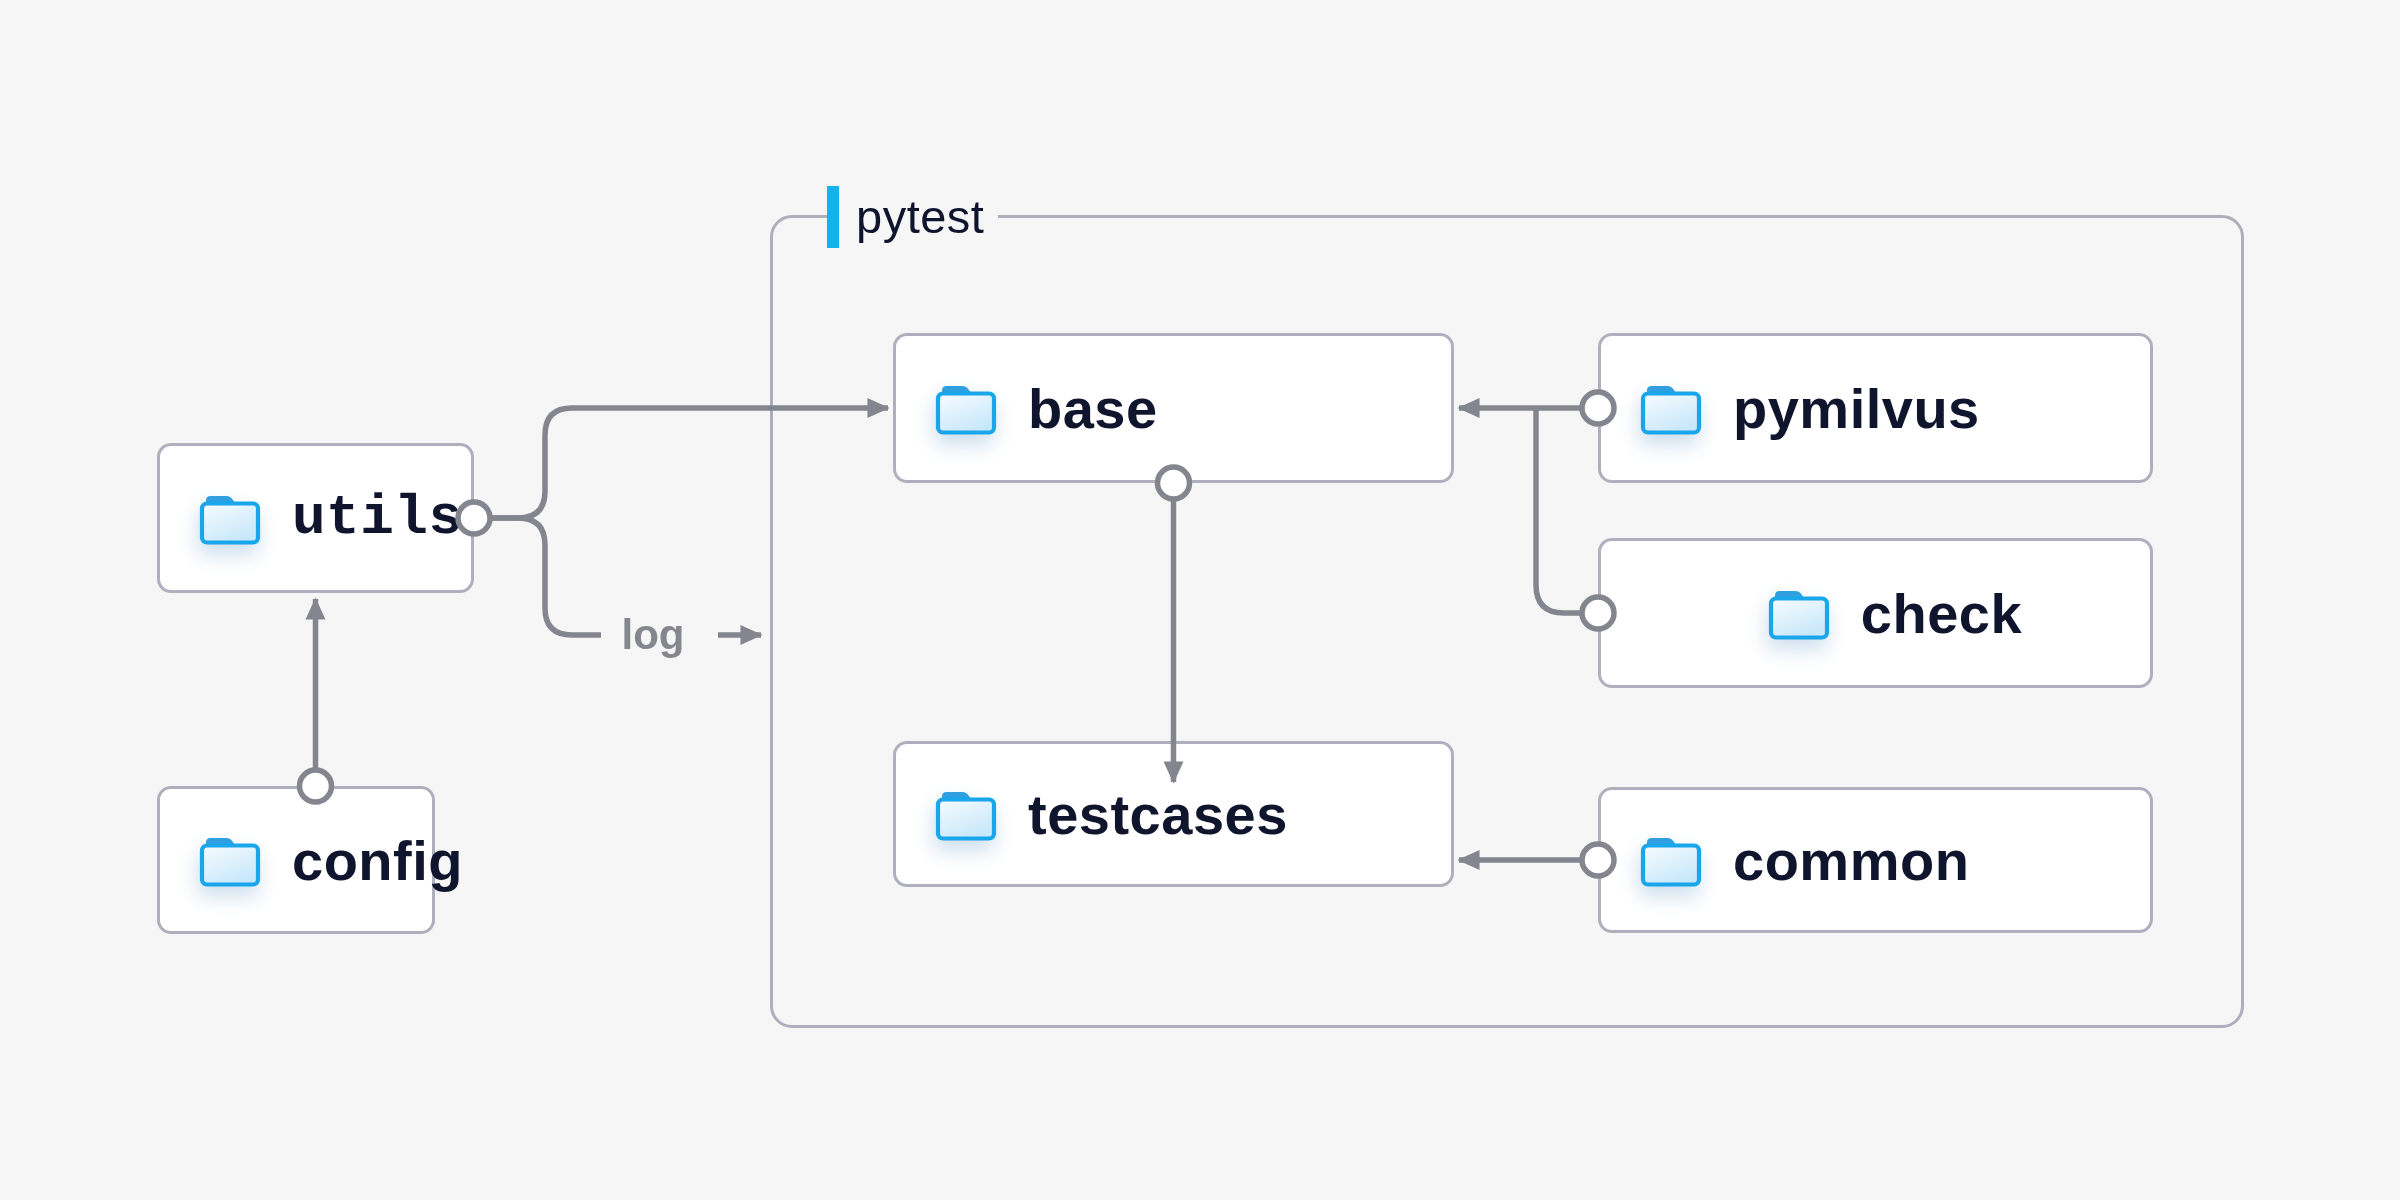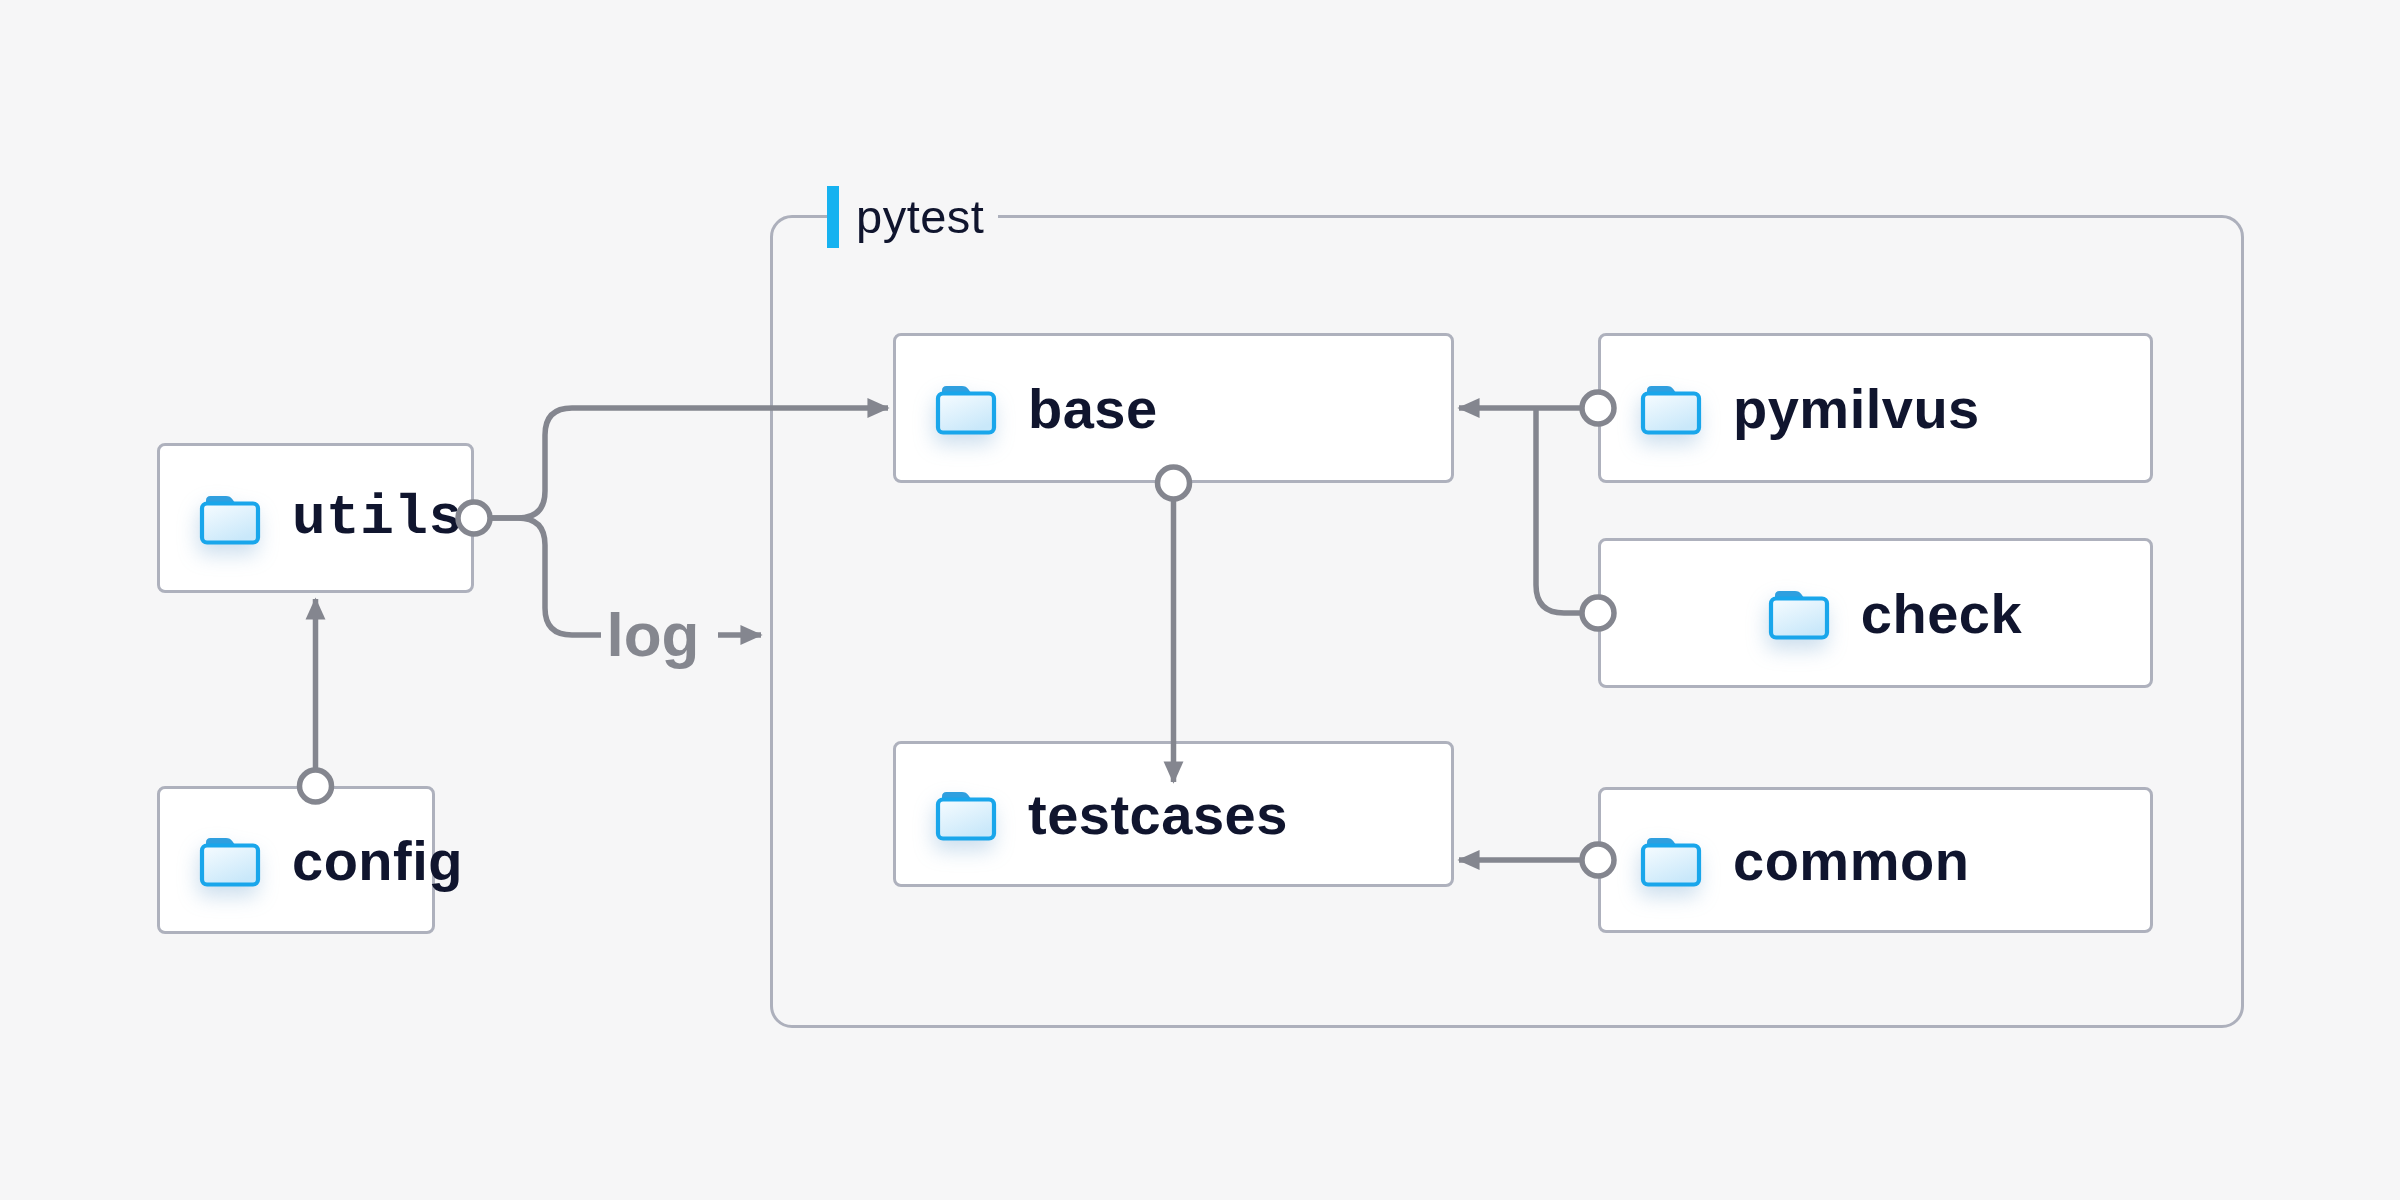--- a/index.html
+++ b/index.html
@@ -54,21 +54,21 @@
     color: #10152e;
     letter-spacing: 0.5px;
     line-height: 62px;
   }
 
   
   .node {
     position: absolute;
     background: #ffffff;
     border: 3px solid #aeb1bd;
-    border-radius: 8px;
+    border-radius: 14px;
     box-sizing: border-box;
     display: flex;
     align-items: center;
     padding-left: 38px;
     gap: 30px;
     z-index: 2;
   }
   .node-label {
     font-size: 56px;
     font-weight: 700;
@@ -108,21 +108,21 @@
     stroke: #84868f;
     stroke-width: 5.5;
   }
 
   .edge-label {
     position: absolute;
     left: 598px;
     top: 604px;
     width: 110px;
     text-align: center;
-    font-size: 62px;
+    font-size: 42px;
     font-weight: 600;
     color: #85878f;
     line-height: 62px;
     z-index: 4;
   }
 </style>
 </head>
 <body>
 
 <div class="stage">

